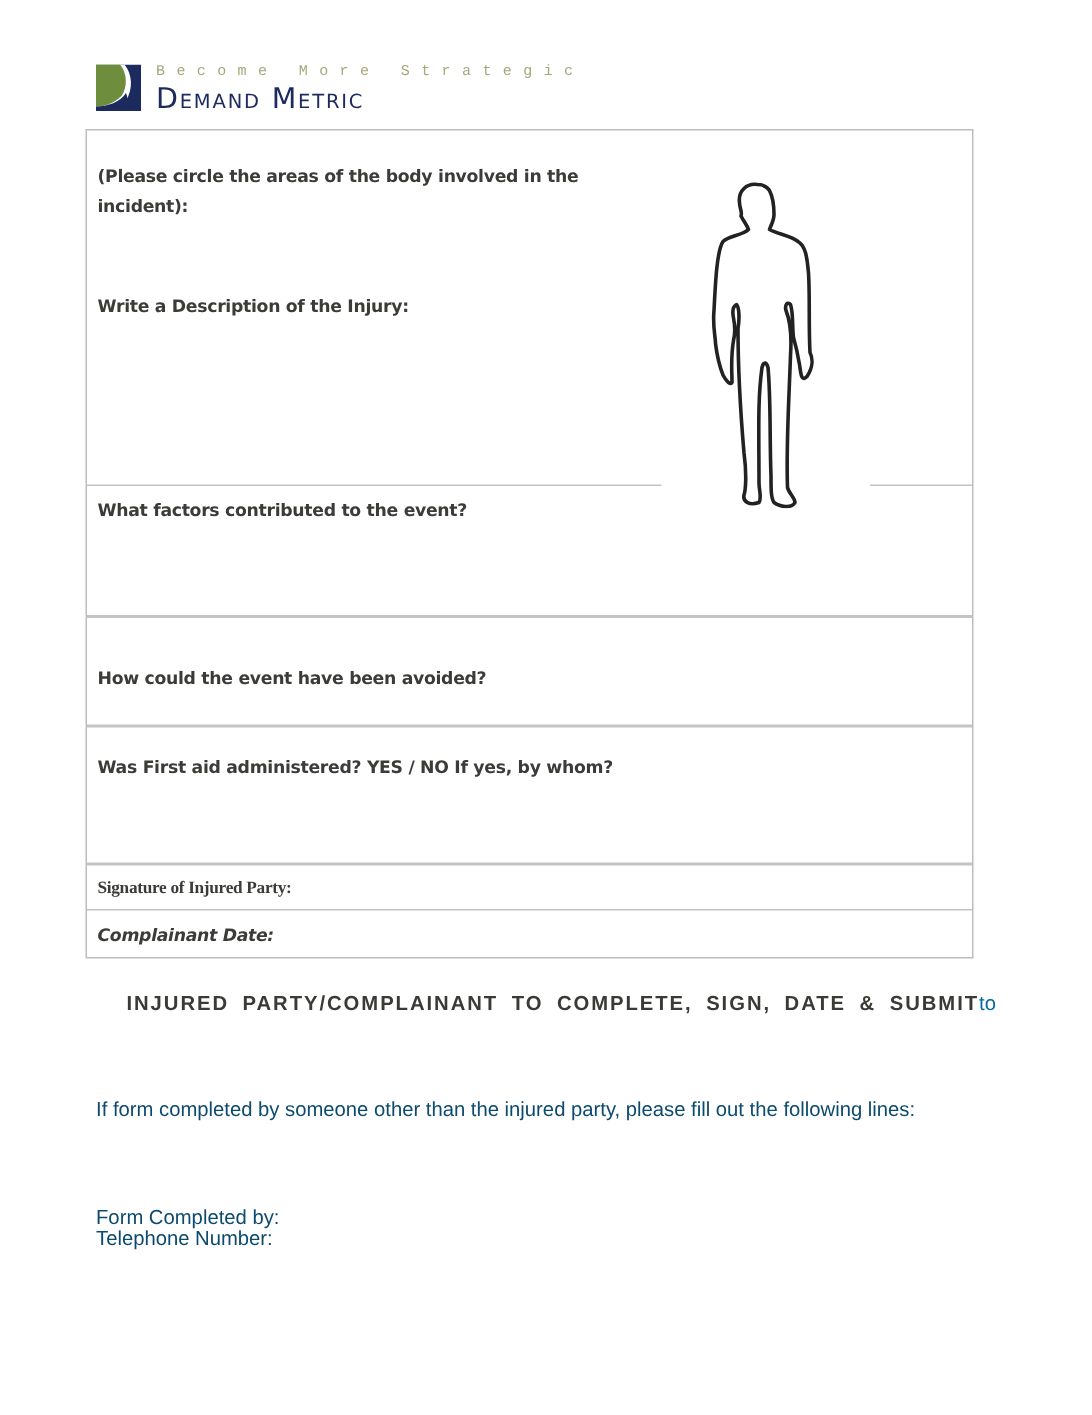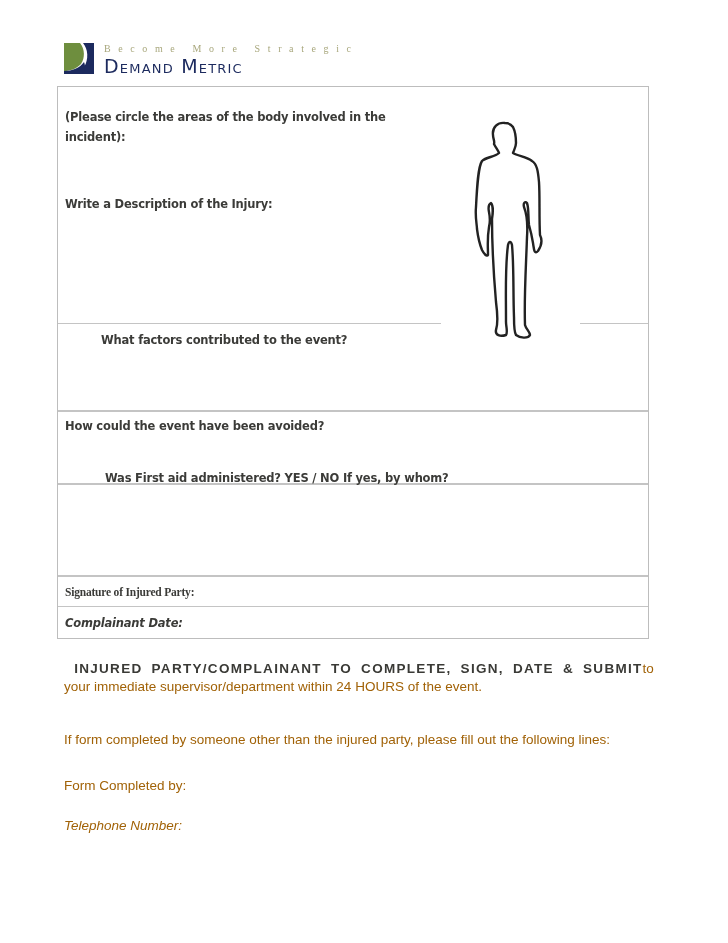--- a/index.html
+++ b/index.html
@@ -1,33 +1,33 @@
 <!DOCTYPE html>
 <html><head>
 <meta charset="utf-8">
 <style>
   html, body { margin: 0; padding: 0; background: #ffffff; }
   body { width: 728px; height: 943px; position: relative; overflow: hidden; font-family: "Liberation Sans", sans-serif; }
 
   .logo { position: absolute; left: 64px; top: 40px; width: 300px; height: 40px; }
   .logo-mark { position: absolute; left: 0; top: 3px; width: 30px; height: 31px; }
-  .logo-tagline { position: absolute; left: 40px; top: 3px; font-family: Liberation Serif, serif; font-size: 10px; letter-spacing: 7.6px; color: #a8a77c; white-space: nowrap; }
+  .logo-tagline { position: absolute; left: 40px; top: 3px; font-family: Liberation Mono, monospace; font-size: 10px; letter-spacing: 7.6px; color: #a8a77c; white-space: nowrap; }
   .logo-name { position: absolute; left: 40px; top: 14px; font-family: "DejaVu Sans", sans-serif; font-size: 19px; color: #1c2a5e; letter-spacing: 1.2px; white-space: nowrap; font-variant: small-caps; line-height: 24px; }
 
   .form-table { position: absolute; left: 57px; top: 86px; width: 590px; height: 551px; border: 1.5px solid #bdbdbd; }
   .row-line { position: absolute; left: 0; right: 0; height: 0; border-top: 1.5px solid #c4c4c4; }
   .row-line.thick { border-top: 2px solid #c4c4c4; }
   .label { position: absolute; left: 7px; font-family: "DejaVu Sans", sans-serif; font-weight: bold; font-size: 11.5px; color: #3b3b38; line-height: 20px; letter-spacing: -0.2px; }
 
   .body-figure { position: absolute; left: 400px; top: 30px; width: 100px; height: 222px; }
 
   .instructions { position: absolute; left: 64px; top: 660px; width: 600px; font-size: 13.5px; color: #444; line-height: 18px; }
   .instructions .strong { font-weight: bold; letter-spacing: 1.3px; color: #3a3a36; word-spacing: 4px; }
-  .instructions .light { color: #a16207; }
-  .para { position: absolute; left: 64px; font-size: 13.5px; color: #a16207; white-space: nowrap; }
+  .instructions .light { color: #0369a1; }
+  .para { position: absolute; left: 64px; font-size: 13.5px; color: #0c4a6e; white-space: nowrap; }
 </style>
 </head>
 <body>
 
 <div class="logo">
   <svg class="logo-mark" viewBox="0 0 30 31">
     <rect x="0" y="0" width="30" height="31" fill="#1c2a5e"></rect>
     <path d="M0 0 H19 C24 6 25 16 20 24 C15 29 7 31 0 31 Z" fill="#ffffff"></path>
     <path d="M0 0 H16 C21 6 21 15 17 21 C12 26 6 28 0 28 Z" fill="#6e8e3e"></path>
     <path d="M0 28 C8 28 16 25 20 19 C22 24 21 28 18 31 H0 Z" fill="#1c2a5e"></path>
@@ -44,38 +44,37 @@
   </div>
   <div class="label" style="top:107px;">Write a Description of the Injury:</div>
 
   <svg class="body-figure" viewBox="0 0 100 222">
     <path d="M47 6 C40 5 34 10 35 18 C35 22 37 24 36 27 C38 31 40 33 41 36 C37 40 28 40 24 44 C20 50 19 70 18 90 C17 100 19 108 19 112 C20 120 22 128 24 133 C26 137 29 140 30 138 C30 130 29 122 31 110 C32 106 32 100 31 95 C30 90 31 87 33 86 C35 88 35 96 34 102 C34 120 35 150 38 185 C40 200 39 210 38 213 C37 218 42 220 48 218 C50 215 48 210 48 205 C48 170 47 150 50 128 C51 124 53 124 54 128 C56 150 55 175 56 200 C56 210 56 215 58 218 C62 221 70 222 72 218 C72 215 68 212 67 208 C66 180 68 150 69 120 C70 105 68 95 66 90 C65 86 67 84 69 86 C71 92 70 100 71 108 C73 115 74 120 75 126 C76 132 76 138 80 134 C84 128 84 122 82 118 C81 100 82 80 81 65 C80 54 79 47 74 44 C69 40 60 39 55 36 C56 33 58 30 58 26 C58 20 57 14 55 10 C53 7 50 6 47 6 Z" fill="none" stroke="#222" stroke-width="2.4" stroke-linejoin="round"></path>
   </svg>
 
   <div class="row-line" style="top:236px; width:383px; right:auto;"></div>
   <div class="row-line" style="top:236px; left:522px;"></div>
 
-  <div class="label" style="top:243px;margin-left:36px;">What factors contributed to the event?</div>
+  <div class="label" style="top:243px;">What factors contributed to the event?</div>
   <div class="row-line thick" style="top:323px;"></div>
 
-  <div class="label" style="top:329px;">How could the event have been avoided?</div>
+  <div class="label" style="top:355px;">How could the event have been avoided?</div>
   <div class="row-line thick" style="top:396px;"></div>
 
-  <div class="label" style="top:381px;margin-left:40px;">Was First aid administered? YES / NO If yes, by whom?</div>
+  <div class="label" style="top:414px;">Was First aid administered? YES / NO If yes, by whom?</div>
   <div class="row-line thick" style="top:488px;"></div>
 
   <div class="label" style="top:495px;font-family:Liberation Serif, serif;">Signature of Injured Party:</div>
   <div class="row-line" style="top:519px;"></div>
 
   <div class="label" style="top:526px;font-style:italic;">Complainant Date:</div>
 </div>
 
 <div class="instructions">
-  <div style="display:flex; justify-content:center; width:600px;">
+  <div style="display:flex; justify-content:flex-end; width:600px;">
     <span class="strong">INJURED PARTY/COMPLAINANT TO COMPLETE, SIGN, DATE &amp; SUBMIT</span>
     <span class="light"> to</span>
   </div>
-  <div class="light">your immediate supervisor/department within 24 HOURS of the event.</div>
 </div>
 
 <div class="para" style="top:732px;">If form completed by someone other than the injured party, please fill out the following lines:</div>
-<div class="para" style="top:778px;">Form Completed by:</div>
-<div class="para" style="top:818px;font-style:italic;">Telephone Number:</div>
+<div class="para" style="top:804px;">Form Completed by:</div>
+<div class="para" style="top:818px;">Telephone Number:</div>
 
 </body></html>

